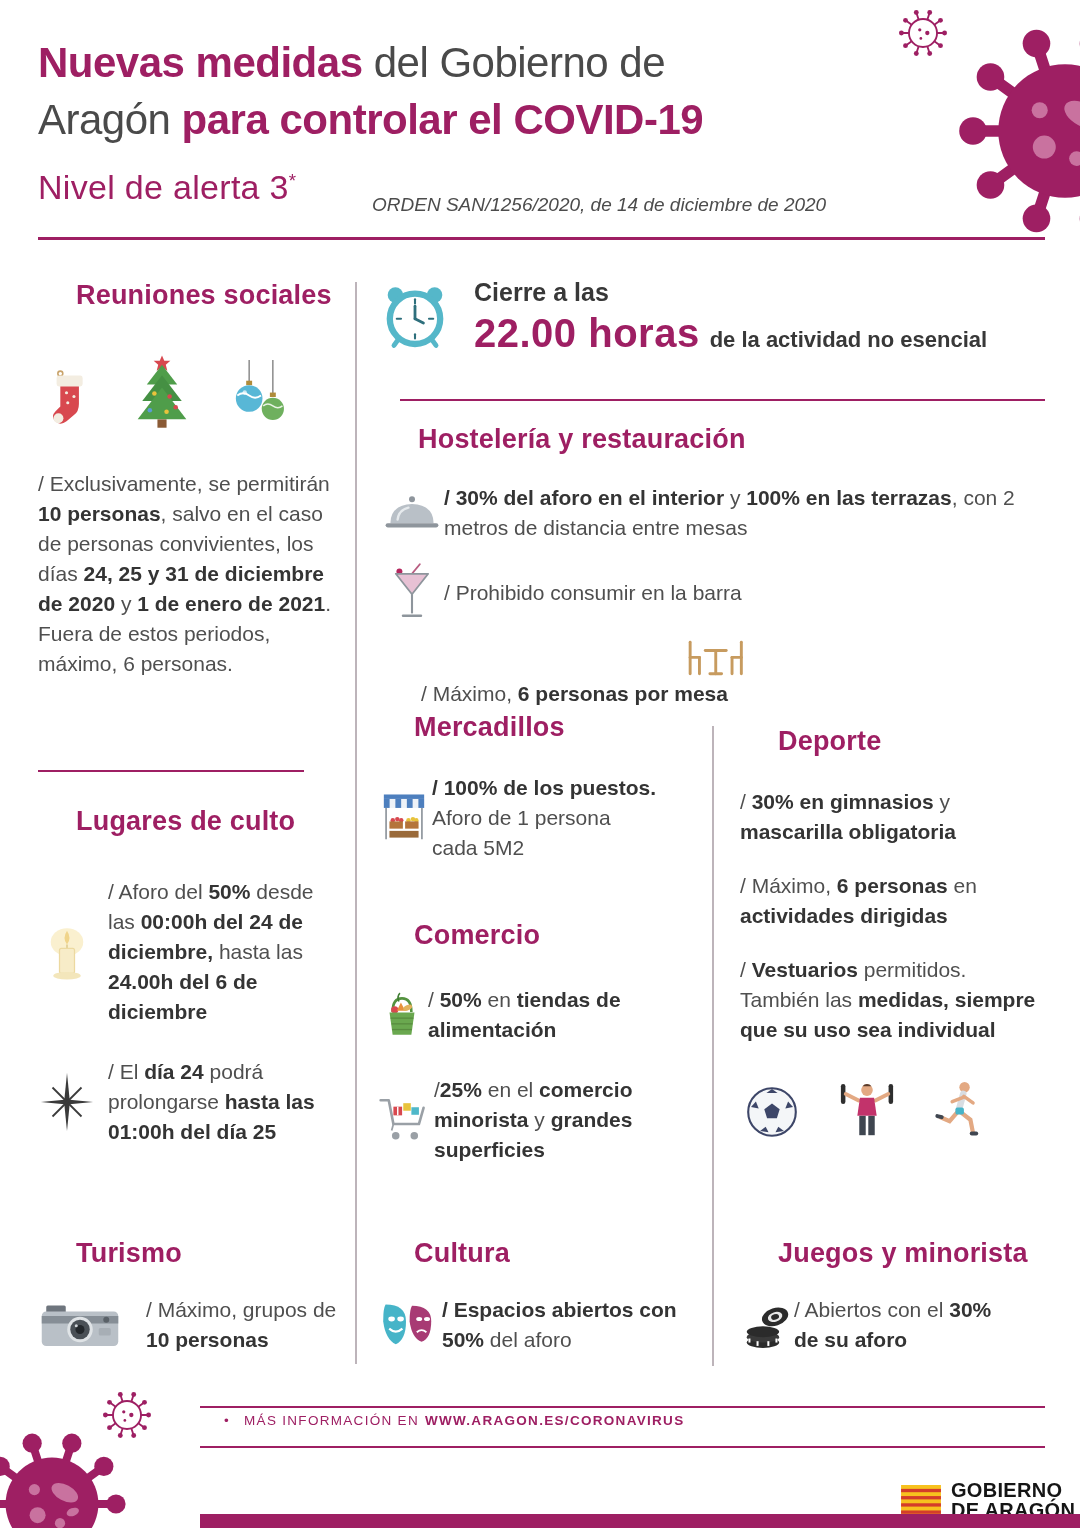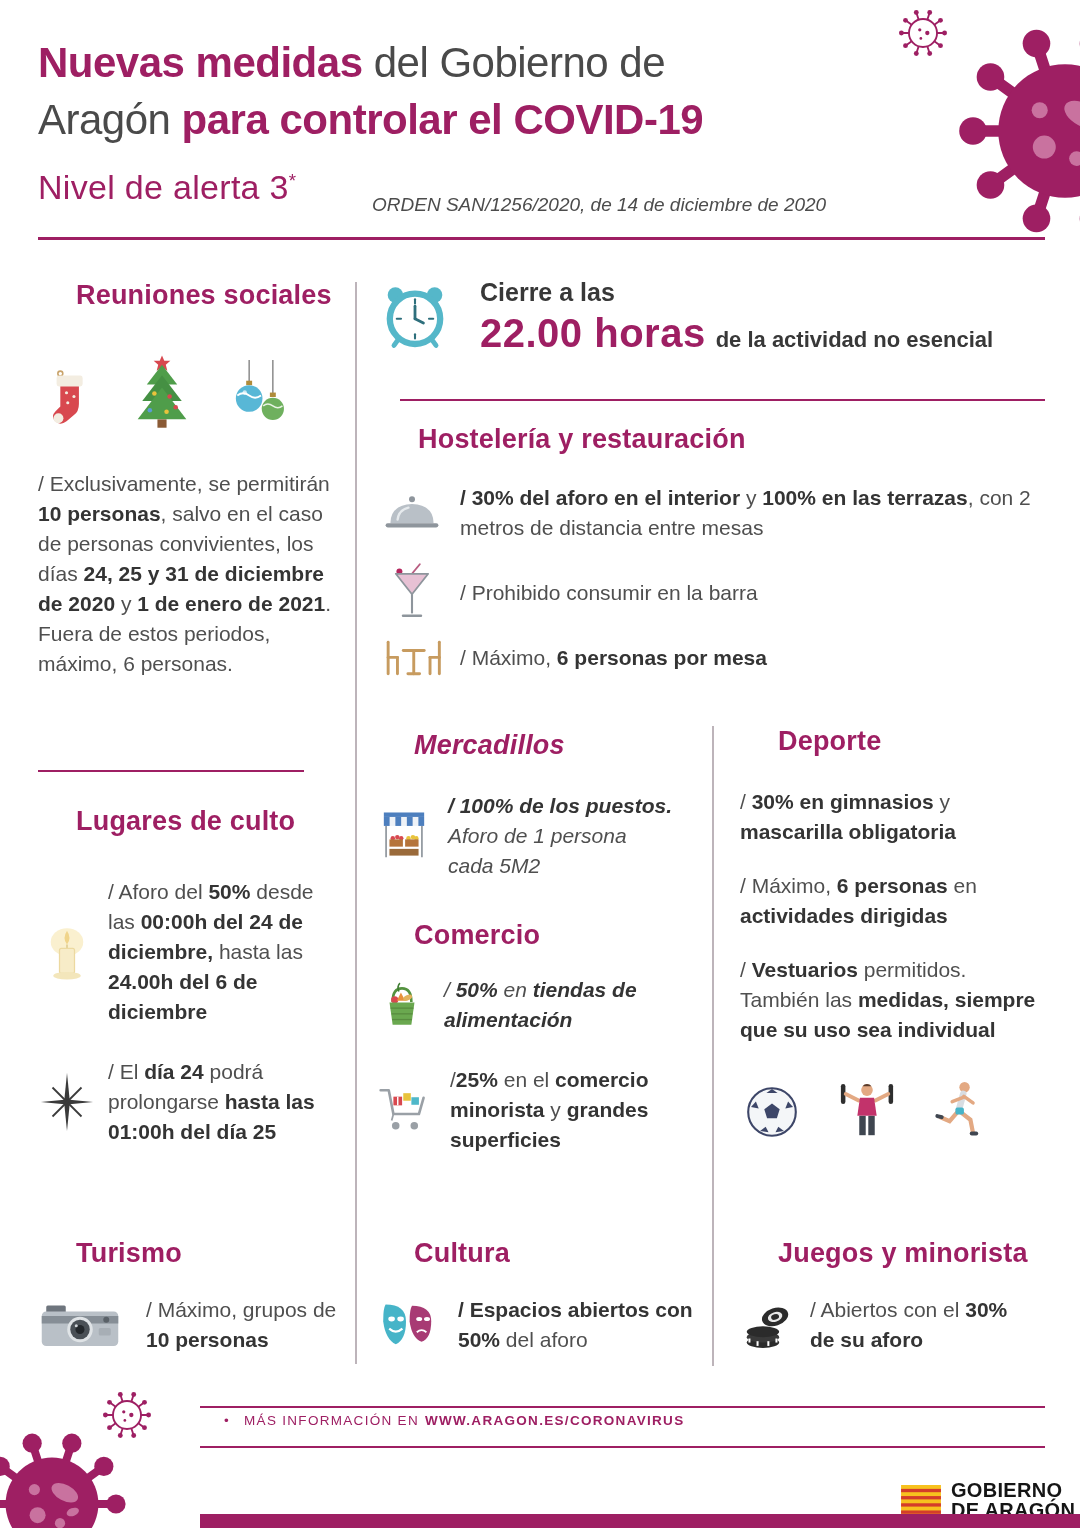--- a/index.html
+++ b/index.html
@@ -16,29 +16,29 @@
   .alert{ font-size:34px; color:var(--magenta); letter-spacing:0.3px; }
   .alert sup{ font-size:55%; }
   .order{ font-size:19px; font-style:italic; color:#4c4c4c; }
 
   .hr{ background:var(--magenta); height:2.5px; }
   .vr{ background:#bdb4ba; width:2px; }
 
   .sec-title{ color:var(--magenta); font-size:27px; font-weight:bold; letter-spacing:0.2px;margin-left:38px; }
   .body-text{ font-size:21px; line-height:30px; color:#4f4f4f; }
 
-  .item{ display:flex; align-items:center; gap:16px; }
+  .item{ display:flex; align-items:center; }
   .item .ic{ flex:0 0 auto; display:flex; justify-content:center; }
   .ic-col{ width:64px; }
   .ic-col-l{ width:58px; }
 
   .xmas-row{ display:flex; align-items:flex-end; gap:24px; margin-top:26px; height:106px; }
   .reuniones-body{ margin-top:26px; }
 
-  .closing{ display:flex; align-items:flex-start; gap:30px; }
+  .closing{ display:flex; align-items:flex-start; gap:24px; }
   .closing-label{ font-size:25px; font-weight:bold; color:#383838; margin-top:2px; }
   .closing-line{ display:flex; align-items:baseline; gap:10px; margin-top:4px; }
   .closing-time{ font-size:40px; font-weight:bold; color:var(--magenta); letter-spacing:0.5px; }
   .closing-scope{ font-size:22px; font-weight:bold; color:#383838; }
 
   .dep-p{ margin-top:24px; }
   .dep-p.first{ margin-top:30px; }
   .sports-row{ display:flex; align-items:center; gap:38px; margin-top:32px; padding-left:4px; }
 
   .footer-info{ font-size:13.5px; letter-spacing:1.3px; color:var(--magenta);
@@ -419,45 +419,45 @@
       <p class="body-text" style="width:586px;"><span class="b">/ 30% del aforo en el interior</span><span> y </span><span class="b">100% en las terrazas</span><span>, con 2 metros de distancia entre mesas</span></p>
     </div>
     <div class="item" style="margin-top:20px;">
       <span class="ic ic-col">
         <svg width="42" height="60" viewBox="0 0 70 100">
             <use href="#icon-cocktail"></use>
           </svg>
       </span>
       <p class="body-text" style="width:586px;"><span>/ Prohibido consumir en la barra</span></p>
     </div>
-    <div class="item" style="margin-top:14px;">
+    <div class="item" style="margin-top:14px;flex-direction:column;">
       <span class="ic ic-col">
         <svg width="66" height="42" viewBox="0 0 110 70">
             <use href="#icon-table"></use>
           </svg>
       </span>
       <p class="body-text" style="width:586px;"><span>/ Máximo, </span><span class="b">6 personas por mesa</span></p>
     </div>
   </div>
 
-  <div class="abs" style="left:376px; top:730px; width:322px;font-style:italic;">
+  <div class="abs" style="left:376px; top:712px; width:322px;">
     <h2 class="sec-title">Mercadillos</h2>
     <div class="item" style="margin-top:30px;">
       <span class="ic">
         <svg width="56" height="60" viewBox="0 0 100 100">
             <use href="#icon-market"></use>
           </svg>
       </span>
       <p class="body-text" style="width:228px;"><span class="b">/ 100% de los puestos.</span><span> Aforo de 1 persona cada 5M2</span></p>
     </div>
   </div>
 
   <div class="abs" style="left:376px; top:920px; width:322px;">
     <h2 class="sec-title">Comercio</h2>
-    <div class="item" style="margin-top:24px;font-style:italic;">
+    <div class="item" style="margin-top:34px;">
       <span class="ic">
         <svg width="52" height="56" viewBox="0 0 100 100">
             <use href="#icon-basket"></use>
           </svg>
       </span>
       <p class="body-text" style="width:238px;"><span>/ </span><span class="b">50%</span><span> en </span><span class="b">tiendas de alimentación</span></p>
     </div>
     <div class="item" style="margin-top:30px;">
       <span class="ic">
         <svg width="58" height="76" viewBox="0 0 100 100">

